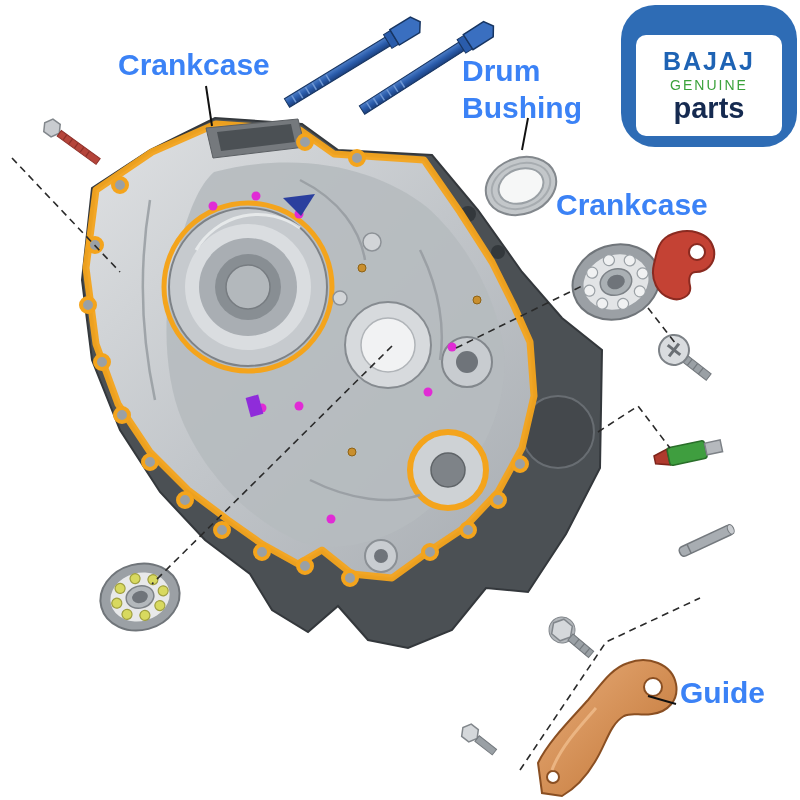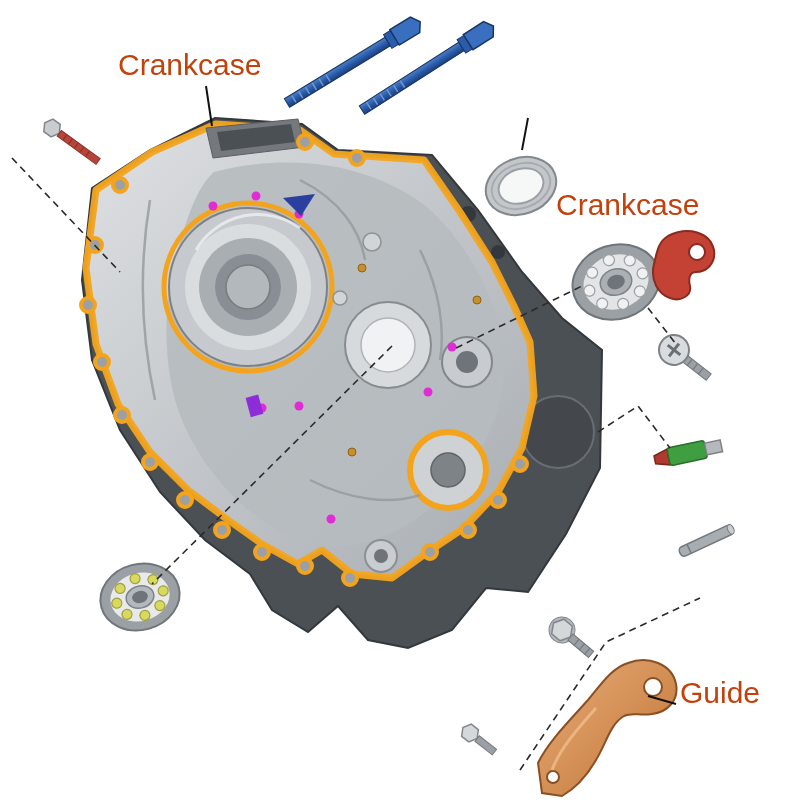--- a/index.html
+++ b/index.html
@@ -1,19 +1,19 @@
 <!DOCTYPE html>
 <html><head>
 <meta charset="utf-8">
 <style>
   html,body{margin:0;padding:0;background:#fff;}
   .stage{position:relative;width:800px;height:800px;background:#ffffff;overflow:hidden;
          font-family:"Liberation Sans",sans-serif;}
   .stage svg{position:absolute;left:0;top:0;}
-  .part-label{position:absolute;color:#c2410c;font-size:30px;font-weight:400;white-space:nowrap;}
+  .part-label{position:absolute;color:#3b82f6;font-size:30px;font-weight:700;white-space:nowrap;}
   .part-label .ln{display:block;line-height:37px;}
   .label-crankcase{left:118px;top:46px;}
   .label-drum{left:462px;top:52px;}
   .label-bearings{left:556px;top:186px;}
   .label-kick{left:680px;top:674px;}
   .logo{position:absolute;left:621px;top:5px;width:176px;height:142px;background:#2e6cb5;border-radius:34px;}
   .logo-inner{position:absolute;left:15px;top:30px;right:15px;bottom:11px;background:#ffffff;border-radius:10px;
               display:flex;flex-direction:column;align-items:center;justify-content:center;}
   .logo-brand{color:#1e63b4;font-weight:bold;font-size:25px;letter-spacing:2px;line-height:1.05;}
   .logo-genuine{color:#3ba23b;font-size:14px;letter-spacing:2px;margin-top:3px;line-height:1;}
@@ -281,23 +281,34 @@
       <line x1="206" y1="86" x2="212" y2="126"></line>
       <line x1="528" y1="118" x2="522" y2="150"></line>
       <line x1="676" y1="704" x2="648" y2="696"></line>
     </g>
   </svg>
 
   <div class="part-label label-crankcase">
     <span class="ln">Crankcase</span>
   </div>
 
+  <div class="part-label label-drum">
+    <span class="ln">Drum</span>
+    <span class="ln">Bushing</span>
+  </div>
 
   <div class="part-label label-bearings">
     <span class="ln">Crankcase</span>
   </div>
 
   <div class="part-label label-kick">
     <span class="ln">Guide</span>
   </div>
 
+  <div class="logo">
+    <div class="logo-inner">
+      <div class="logo-brand">BAJAJ</div>
+      <div class="logo-genuine">GENUINE</div>
+      <div class="logo-parts">parts</div>
+    </div>
+  </div>
 
 </div>
 
 </body></html>

